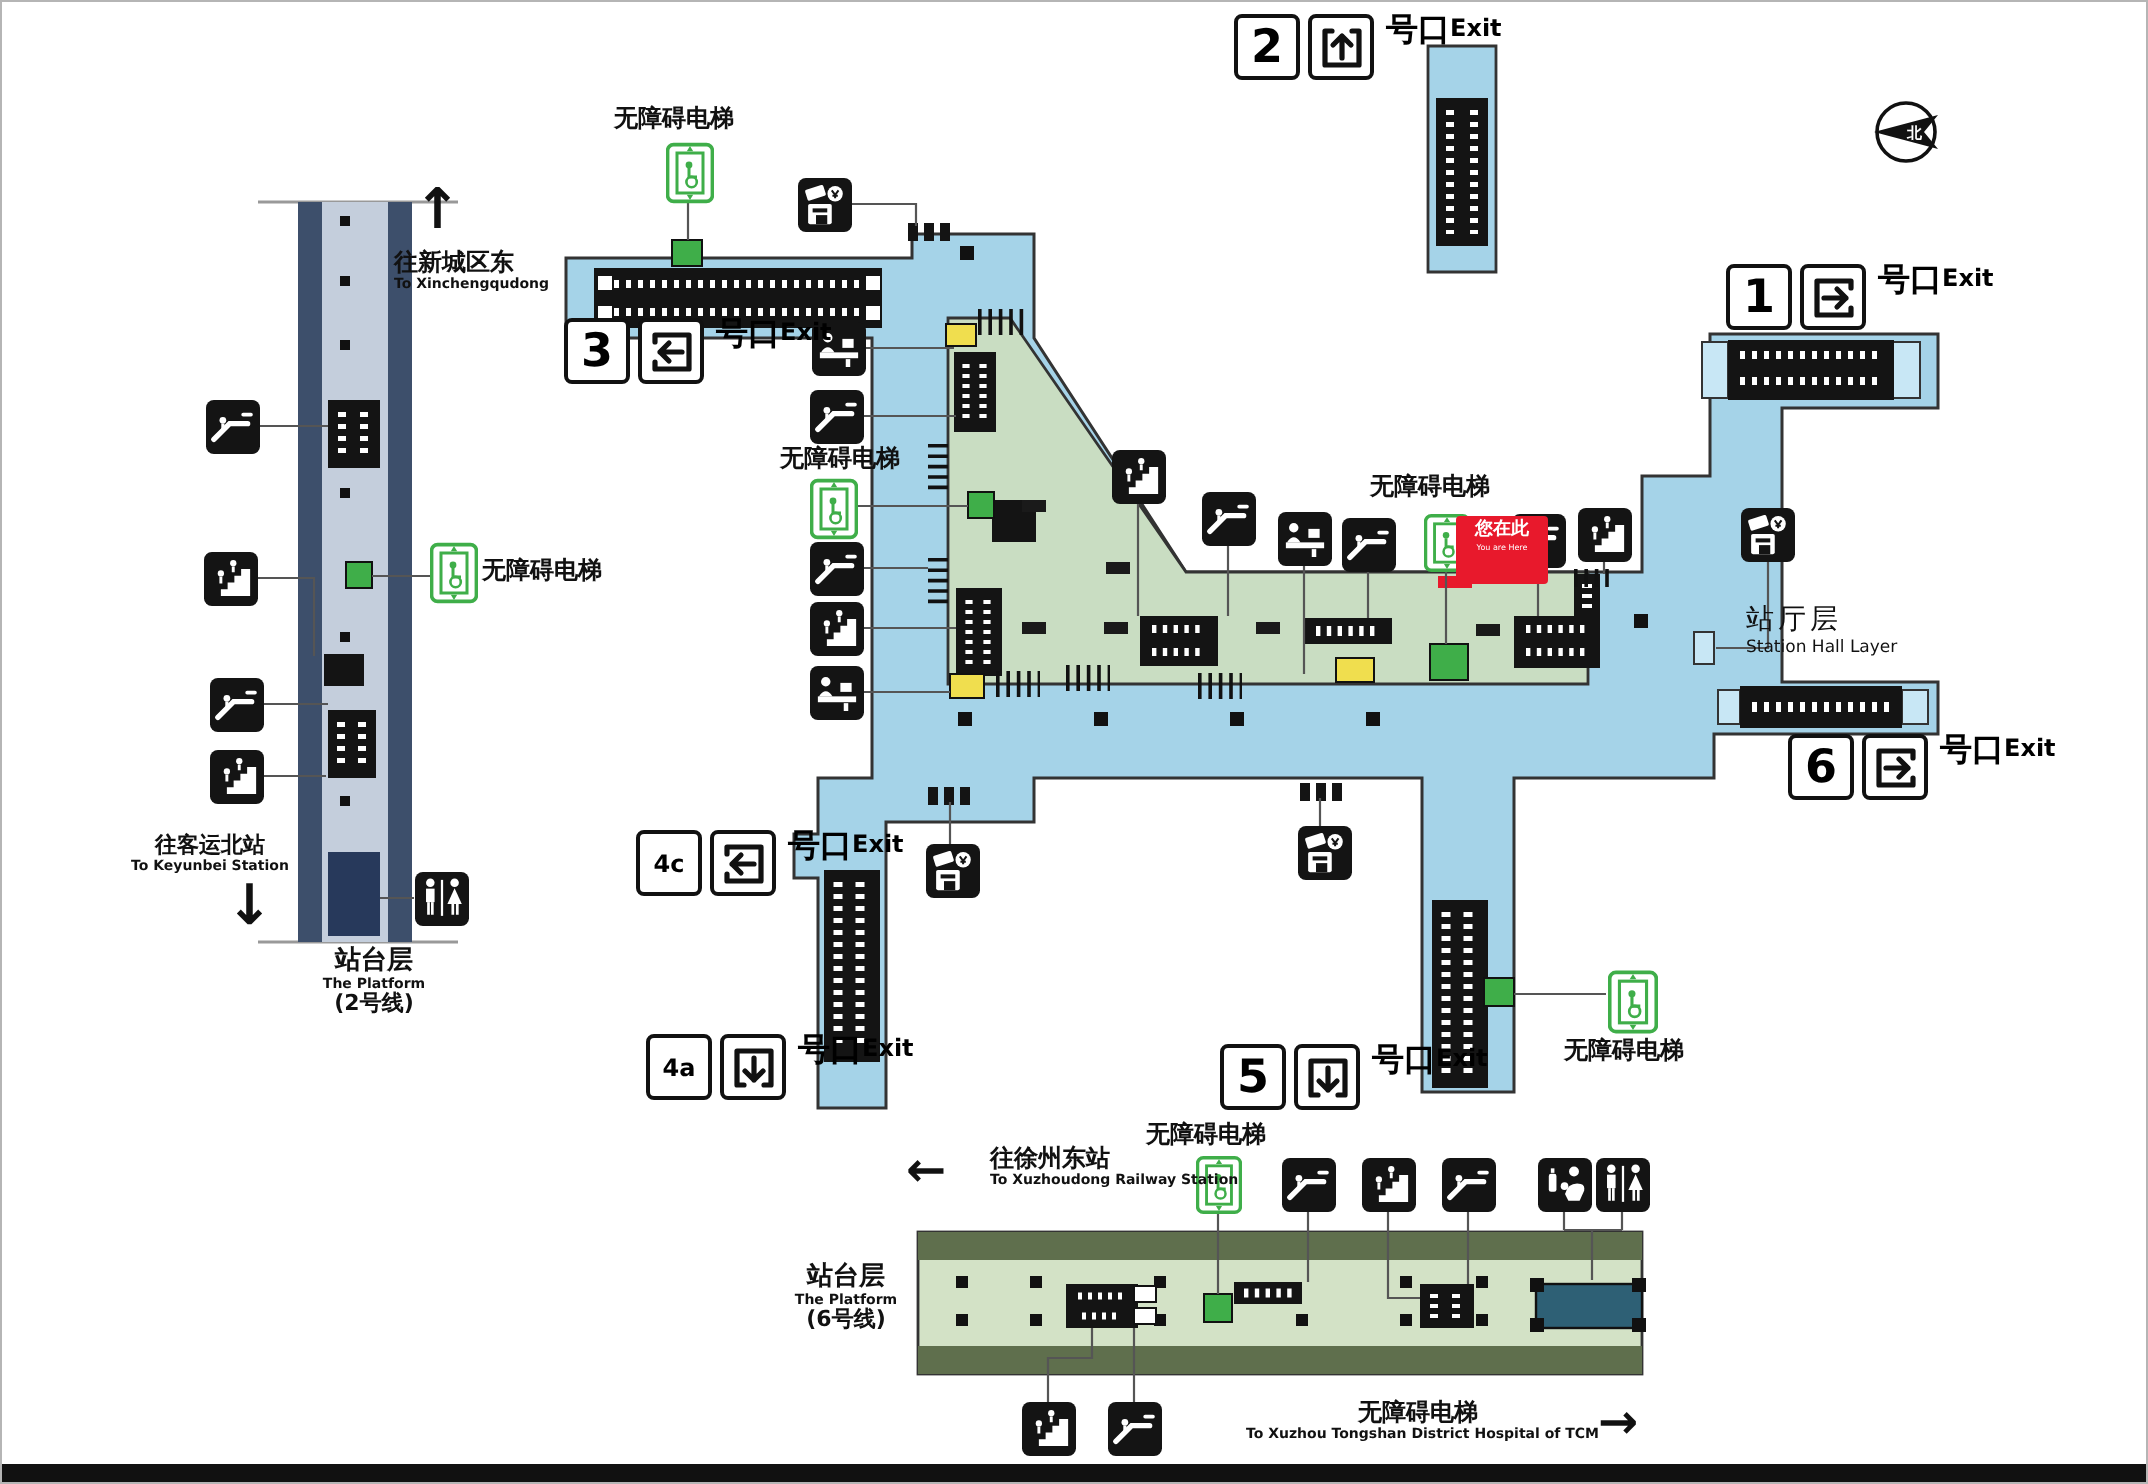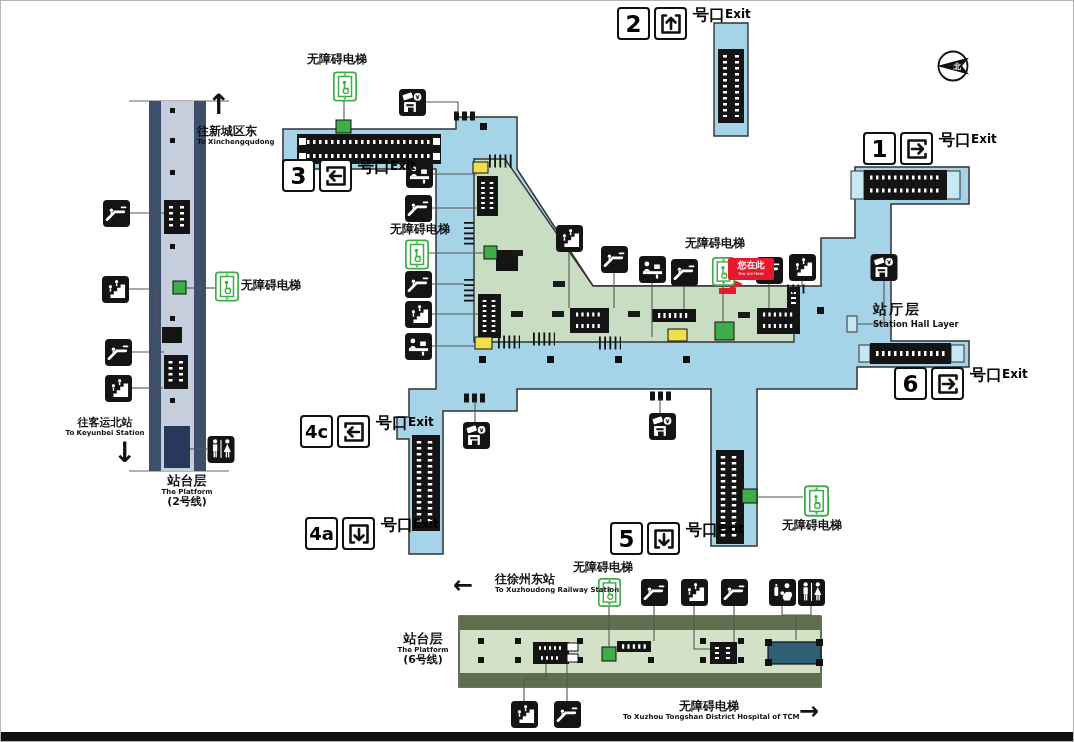--- a/index.html
+++ b/index.html
@@ -3,33 +3,33 @@
 <meta charset="utf-8">
 <style>
   html,body{margin:0;padding:0;background:#fff;}
   #map{position:relative;width:1074px;height:742px;background:#fff;border:1px solid #b5b5b5;
        font-family:"DejaVu Sans",sans-serif;overflow:hidden;box-sizing:border-box;}
   #base{position:absolute;left:0;top:0;}
   .lbl{position:absolute;white-space:nowrap;color:#111;}
   .cn{font-size:12px;font-weight:bold;line-height:1.15;}
   .cnbig{font-size:13px;font-weight:bold;line-height:1.2;}
   .en{font-size:7px;font-weight:bold;line-height:1.1;}
-  .en9{font-size:8.5px;font-weight:bold;}
-  .hall-cn{font-size:14px;font-weight:bold;letter-spacing:2px;}
+  .en9{font-size:8.5px;font-weight:normal;}
+  .hall-cn{font-size:14px;font-weight:normal;letter-spacing:2px;}
   .arrowchar{font-size:28px;font-weight:bold;line-height:1;}
   .exit{position:absolute;display:flex;align-items:flex-start;gap:4px;}
   .ebox{width:33px;height:33px;background:#fff;border:2.5px solid #111;border-radius:4px;
         box-sizing:border-box;display:flex;align-items:center;justify-content:center;}
   .ebox.num{font-size:23px;font-weight:bold;}
-  .ebox.num.small{font-size:18px;}
+  .ebox.num.small{font-size:12px;margin-left:18px;}
   .etxt{display:flex;flex-direction:row;margin-left:2px;}
   .ecn{font-size:16px;font-weight:bold;line-height:1.05;}
   .een{font-size:12px;font-weight:bold;}
   .k{stroke:#111;stroke-width:2.6;fill:none;stroke-linecap:round;stroke-linejoin:round;}
-  .flag{position:absolute;left:727px;top:257px;width:46px;height:22px;background:#e8192c;
+  .flag{position:absolute;left:727px;top:257px;width:46px;height:34px;background:#e8192c;
         border-radius:2px;color:#fff;text-align:center;z-index:6;}
   .flag .fcn{font-size:9px;font-weight:bold;line-height:11px;margin-top:2px;}
   .flag .fen{font-size:4px;line-height:5px;}
   .center{text-align:center;}
   .right{text-align:center;}
 </style>
 </head>
 <body>
 
 <div id="map">

